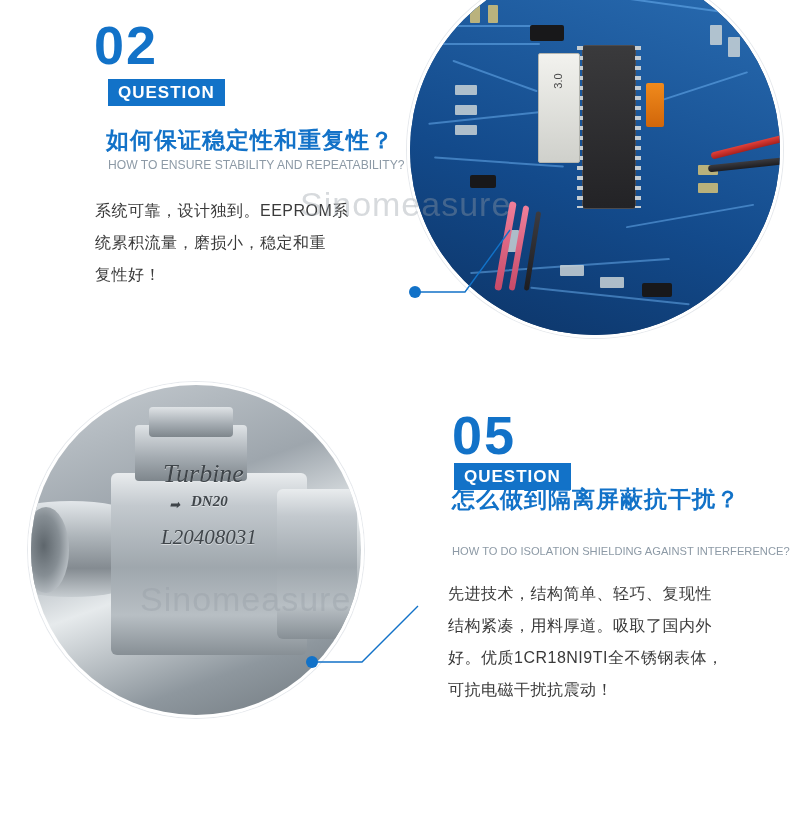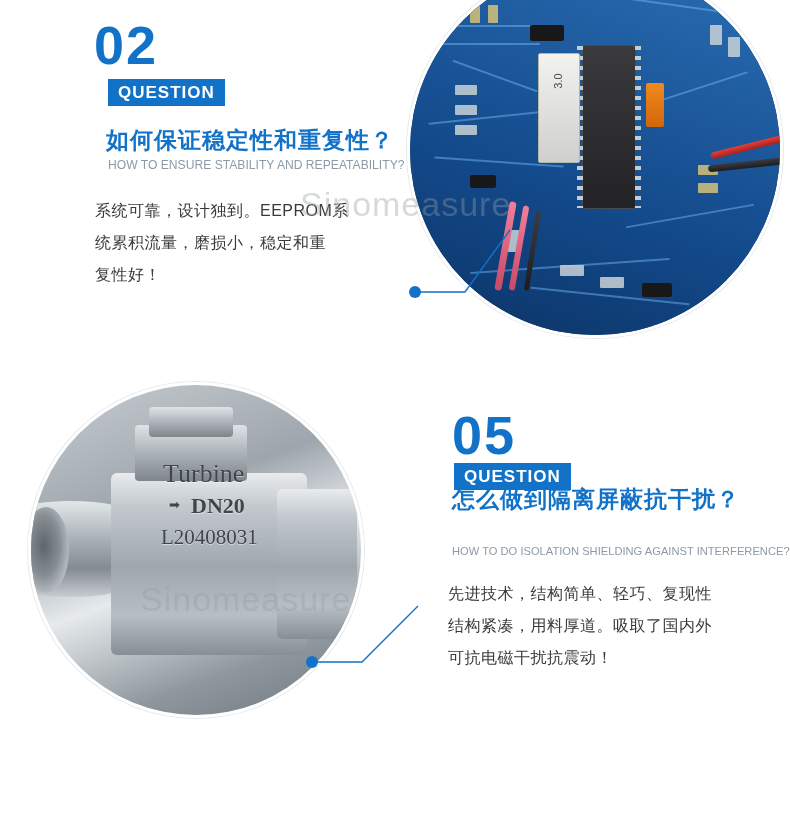--- a/index.html
+++ b/index.html
@@ -140,20 +140,21 @@
     border-radius: 4px;
   }
   .wire-red { background: linear-gradient(180deg,#e2413a,#a8201c); }
   .wire-pink { background: linear-gradient(180deg,#f07f9a,#c74a68); }
   .wire-dark { background: linear-gradient(180deg,#3b3b40,#1d1d21); }
 
   
   .meter-inner {
     position:absolute; inset:0;
     background: linear-gradient(160deg,#c7cdd2 0%, #9ea6ad 35%, #e6eaec 55%, #8e979e 80%, #6f777d 100%);
+    font-style: italic;
   }
   .meter-body {
     position:absolute;
     background: linear-gradient(180deg,#e9ecee 0%, #c3c9ce 18%, #9fa7ad 52%, #b8bfc4 78%, #878f95 100%);
     border-radius: 6px;
   }
   .meter-hex {
     position:absolute;
     background: linear-gradient(180deg,#dfe3e6,#a7aeb4 55%,#7e868c);
     border-radius: 4px;
@@ -283,21 +284,21 @@
 
     <div class="meter-body" style="left:80px; top:88px; width:196px; height:182px;"></div>
 
     <div class="meter-hex" style="left:104px; top:40px; width:112px; height:56px;"></div>
     <div class="meter-hex" style="left:118px; top:22px; width:84px; height:30px;"></div>
 
     <div class="meter-body" style="left:246px; top:104px; width:80px; height:150px;"></div>
 
     <div class="meter-text" style="left:132px; top:74px; font-size:26px;">Turbine</div>
     <div class="meter-arrow" style="left:138px; top:112px;">➡</div>
-    <div class="meter-text" style="left:160px; top:108px; font-size:22px; font-weight:bold;">DN20</div>
+    <div class="meter-text" style="left:160px; top:108px; font-size:15px; font-weight:bold;">DN20</div>
     <div class="meter-text" style="left:130px; top:140px; font-size:21px;">L20408031</div>
   </div>
 </div>
 
 <div class="watermark" style="left:140px; top:580px;">Sinomeasure</div>
 
 <svg class="pointer-svg" style="left:300px; top:600px; width:160px; height:90px;">
   <polyline points="12,62 62,62 118,6" fill="none" stroke="#1272c8" stroke-width="1.4"></polyline>
   <circle cx="12" cy="62" r="6" fill="#1272c8"></circle>
 </svg>
@@ -314,14 +315,15 @@
   <div class="q-title-cn">怎么做到隔离屏蔽抗干扰？</div>
 </div>
 
 <div class="block" style="left:452px; top:545px;">
   <div class="q-title-en" style="font-size:11.5px;">HOW TO DO ISOLATION SHIELDING AGAINST INTERFERENCE?</div>
 </div>
 
 <div class="block q-body" style="left:448px; top:578px;">
   <div>先进技术，结构简单、轻巧、复现性</div>
   <div>结构紧凑，用料厚道。吸取了国内外</div>
+  <div>好。优质1CR18NI9TI全不锈钢表体，</div>
   <div>可抗电磁干扰抗震动！</div>
 </div>
 
 </body></html>

